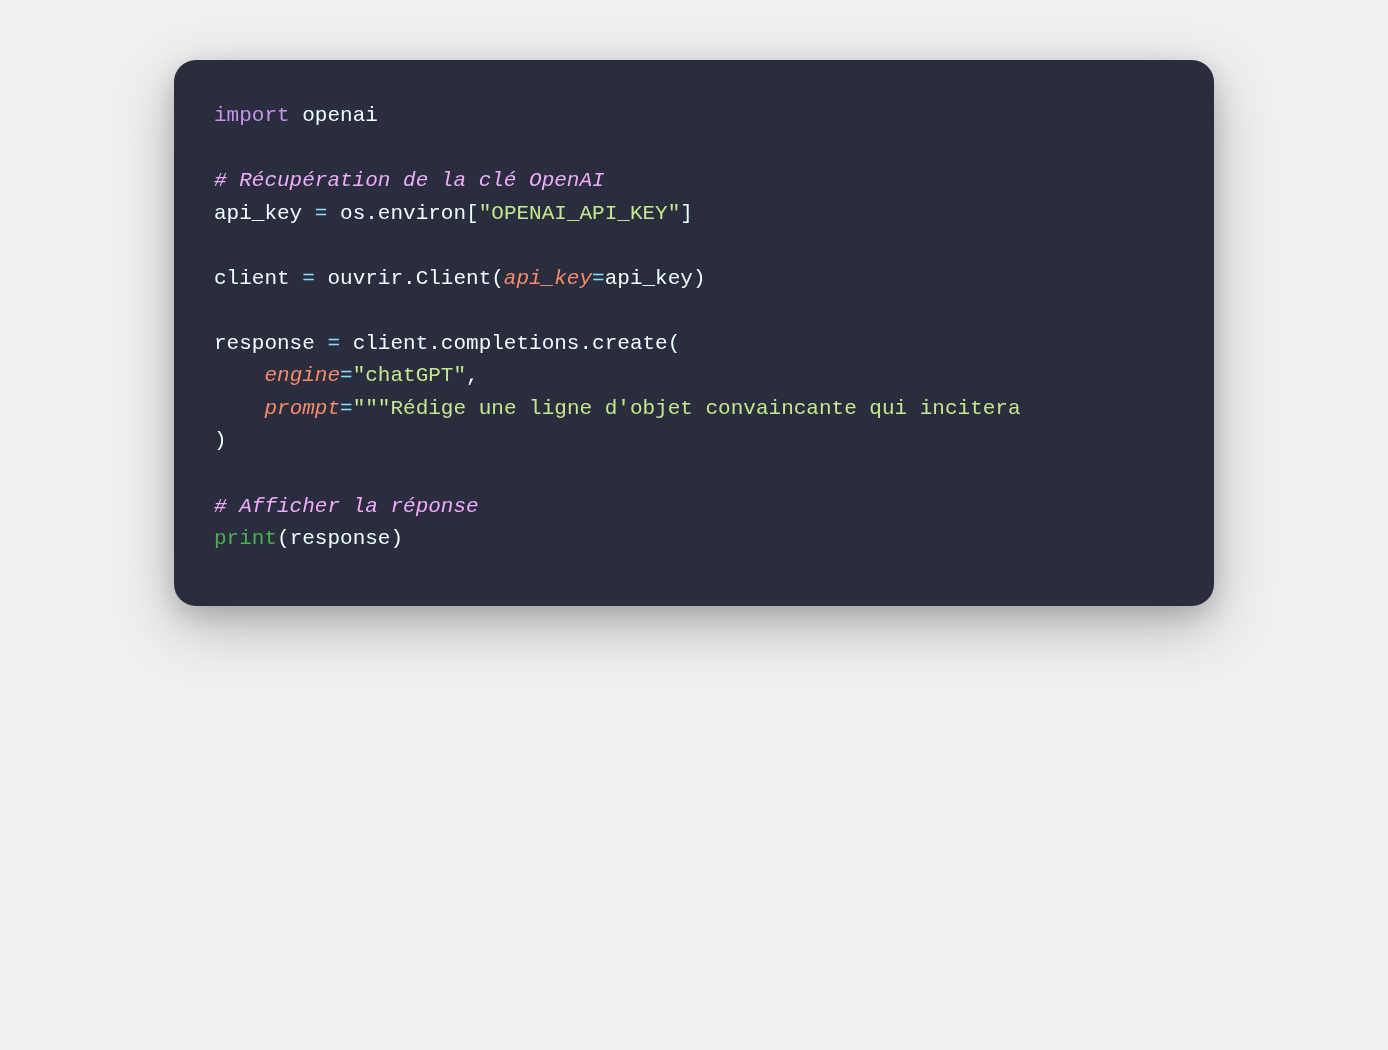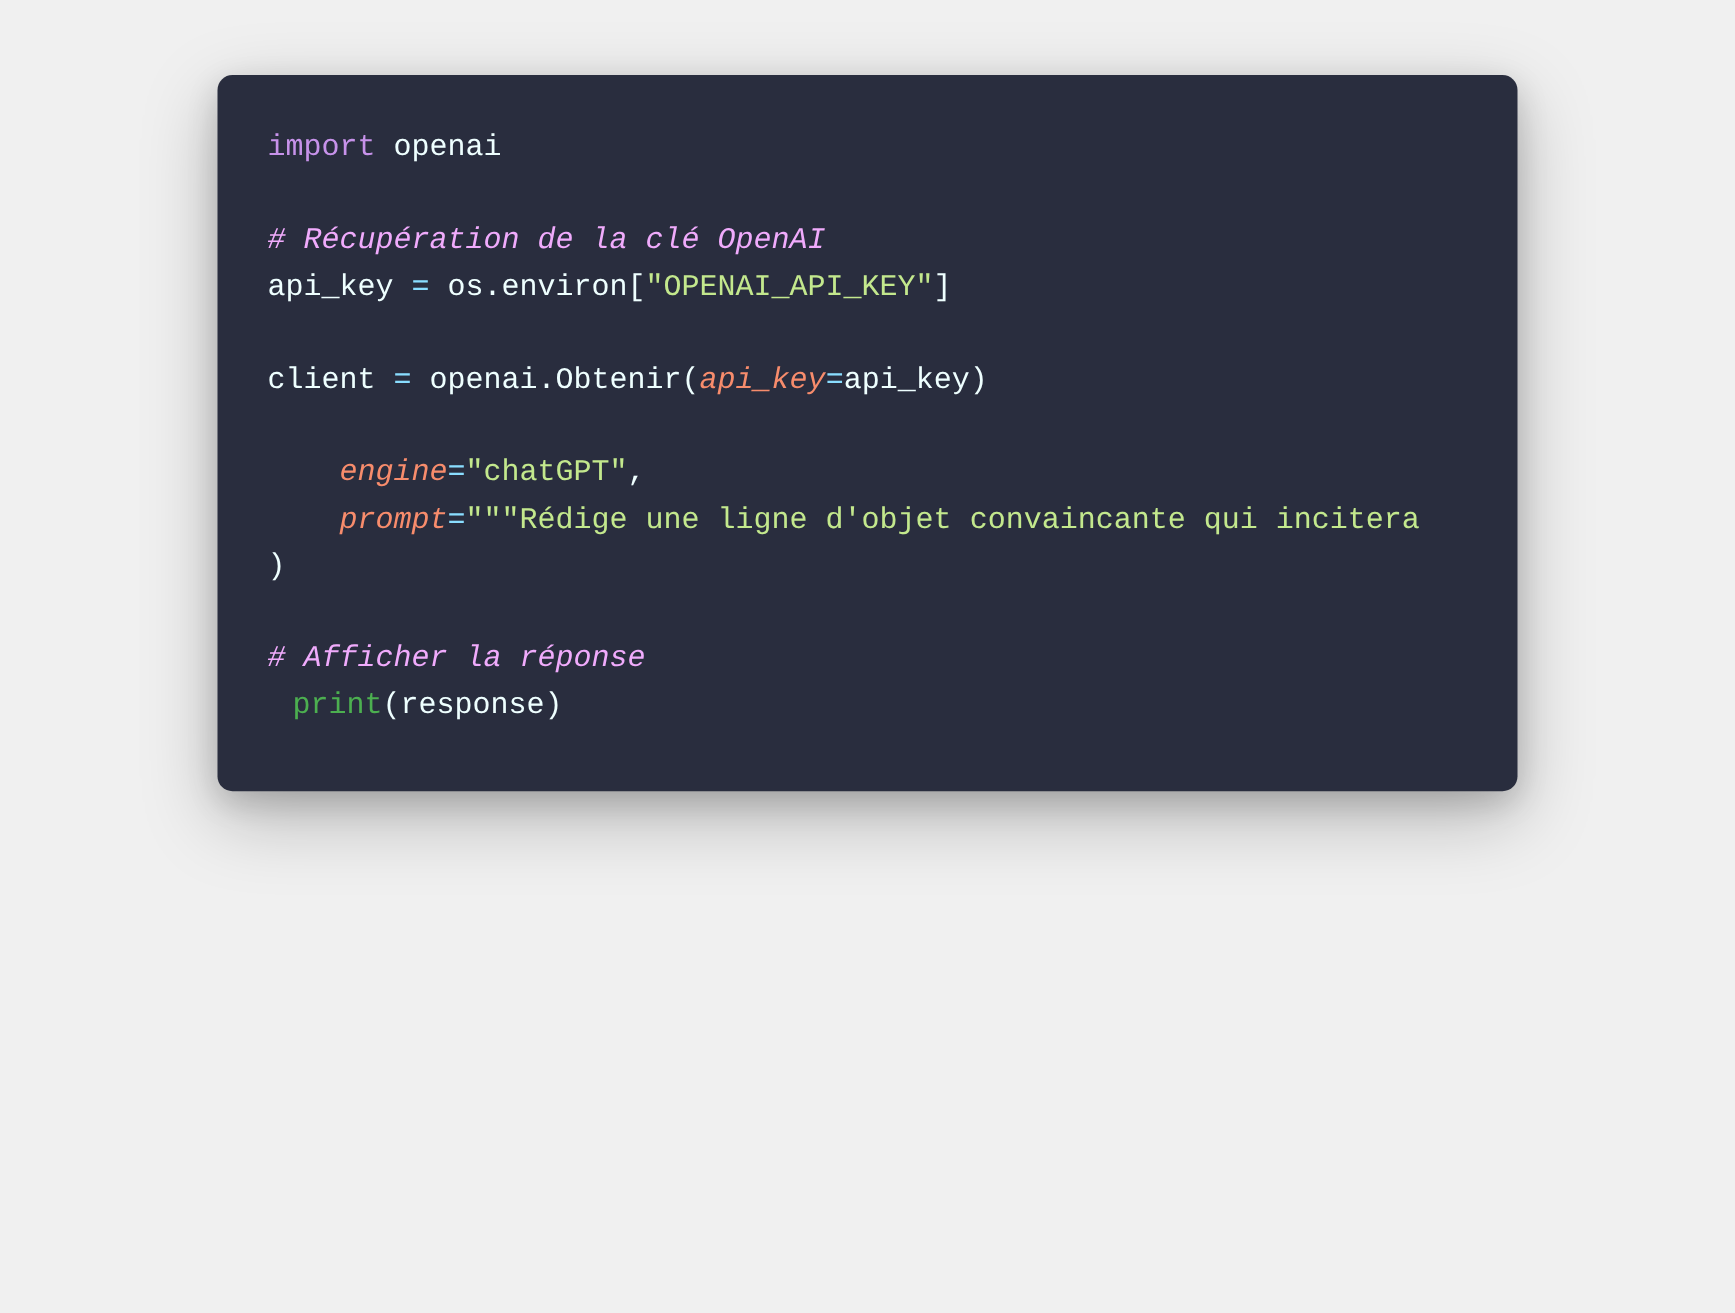--- a/index.html
+++ b/index.html
@@ -11,54 +11,55 @@
       background: #f0f0f0;
       font-family: 'Courier New', 'Consolas', 'Monaco', monospace;
       display: flex;
       justify-content: center;
       align-items: flex-start;
       min-height: 100vh;
       padding: 60px 40px;
     }
     .code-block {
       background: #292d3e;
-      border-radius: 12px;
+      border-radius: 22px;
       padding: 40px 40px 50px 40px;
       box-shadow: 0 20px 60px rgba(0,0,0,0.25), 0 8px 25px rgba(0,0,0,0.15);
       width: 1040px;
-      font-size: 24px;
+      font-size: 21px;
       line-height: 1.55;
       color: #eeffff;
       font-weight: 500;
     }
     .line {
       white-space: pre;
       font-family: 'Menlo', 'Consolas', 'Courier New', monospace;
     }
     .kw-import { color: #c792ea; }
     .module { color: #eeffff; }
     .comment { color: #f0abfc; font-style: italic; }
     .var { color: #eeffff; }
     .op { color: #89ddff; }
     .punct { color: #eeffff; }
     .string { color: #c3e88d; }
     .param { color: #f78c6c; font-style: italic; }
-    .print-fn { color: #4caf50; margin-left: 20px; }
+    .print-fn { color: #4caf50; }
     .bracket { color: #eeffff; }
   </style>
 </head>
 <body>
 
 <div class="code-block">
 <div class="line"><span class="kw-import">import</span><span class="module"> openai</span></div>
 <div class="line">&nbsp;</div>
 <div class="line"><span class="comment"># Récupération de la clé OpenAI</span></div>
 <div class="line"><span class="var">api_key </span><span class="op">=</span><span class="var"> os.environ[</span><span class="string">"OPENAI_API_KEY"</span><span class="bracket">]</span></div>
 <div class="line">&nbsp;</div>
-<div class="line"><span class="var">client </span><span class="op">=</span><span class="var"> openai.Obtenir(</span><span class="param">api_key</span><span class="op">=</span><span class="var">api_key)</span></div>
+<div class="line"><span class="var">client </span><span class="op">=</span><span class="var"> ouvrir.Client(</span><span class="param">api_key</span><span class="op">=</span><span class="var">api_key)</span></div>
 <div class="line">&nbsp;</div>
+<div class="line"><span class="var">response </span><span class="op">=</span><span class="var"> client.completions.create(</span></div>
 <div class="line"><span>    </span><span class="param">engine</span><span class="op">=</span><span class="string">"chatGPT"</span><span class="punct">,</span></div>
 <div class="line"><span>    </span><span class="param">prompt</span><span class="op">=</span><span class="string">"""Rédige une ligne d'objet convaincante qui incitera</span></div>
 <div class="line"><span class="punct">)</span></div>
 <div class="line">&nbsp;</div>
 <div class="line"><span class="comment"># Afficher la réponse</span></div>
 <div class="line"><span class="print-fn">print</span><span class="punct">(</span><span class="var">response</span><span class="punct">)</span></div>
 </div>
 
 </body></html>

